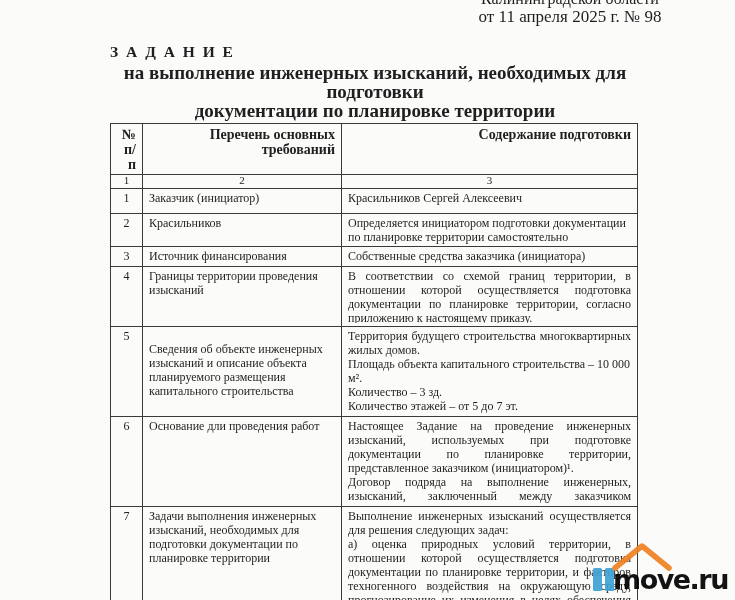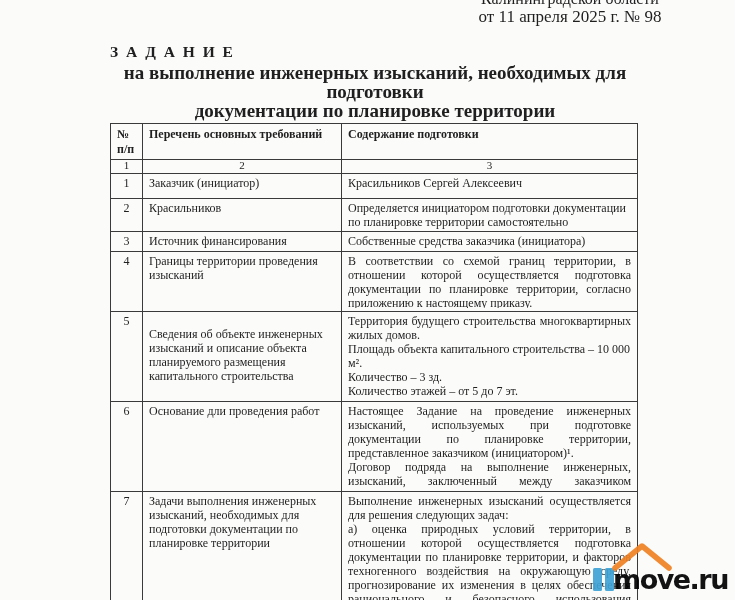--- a/index.html
+++ b/index.html
@@ -43,21 +43,21 @@
   }
   table.main td, table.main th {
     border: 1px solid #3a3a3a;
     vertical-align: top;
     font-size: 12px; line-height: 14px;
     padding: 2px 6px;
     overflow: hidden;
     font-weight: normal;
   }
   tr.hdr th {
-    text-align: left; font-weight: bold; font-size: 12px;
+    text-align: right; font-weight: bold; font-size: 14px;
     line-height: 15px; vertical-align: top; padding-top: 3px;
   }
   tr.numline td {
     text-align: center; font-size: 11px; line-height: 11px;
     padding: 0 2px;
   }
   td.c1 { text-align: center; }
   .cell p { margin: 0; }
   .just { text-align: justify; }
   .clip { overflow: hidden; }

